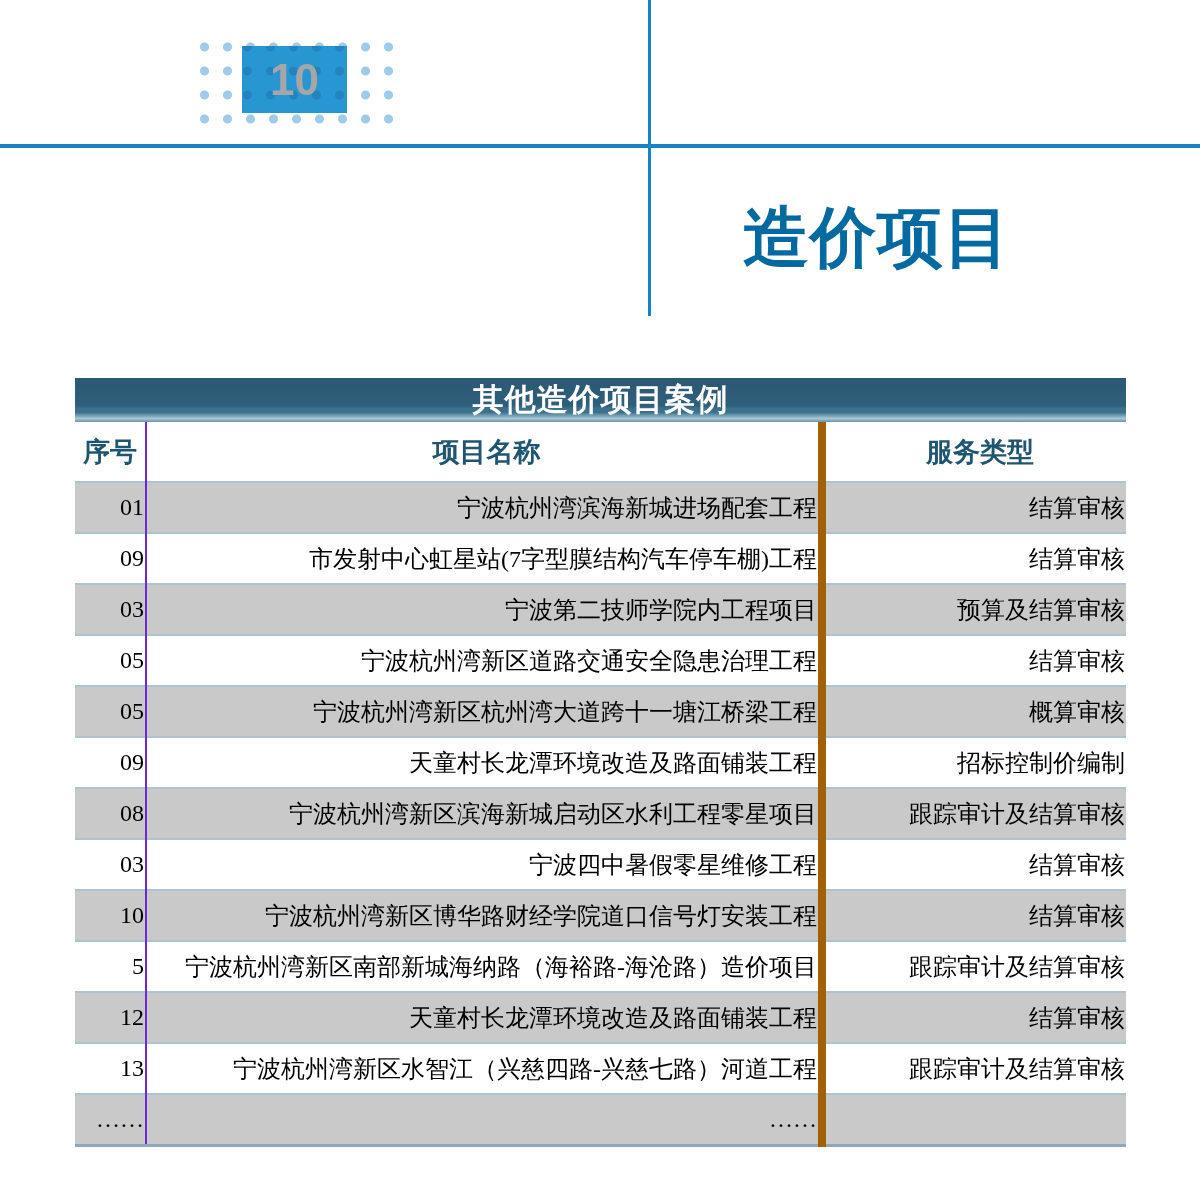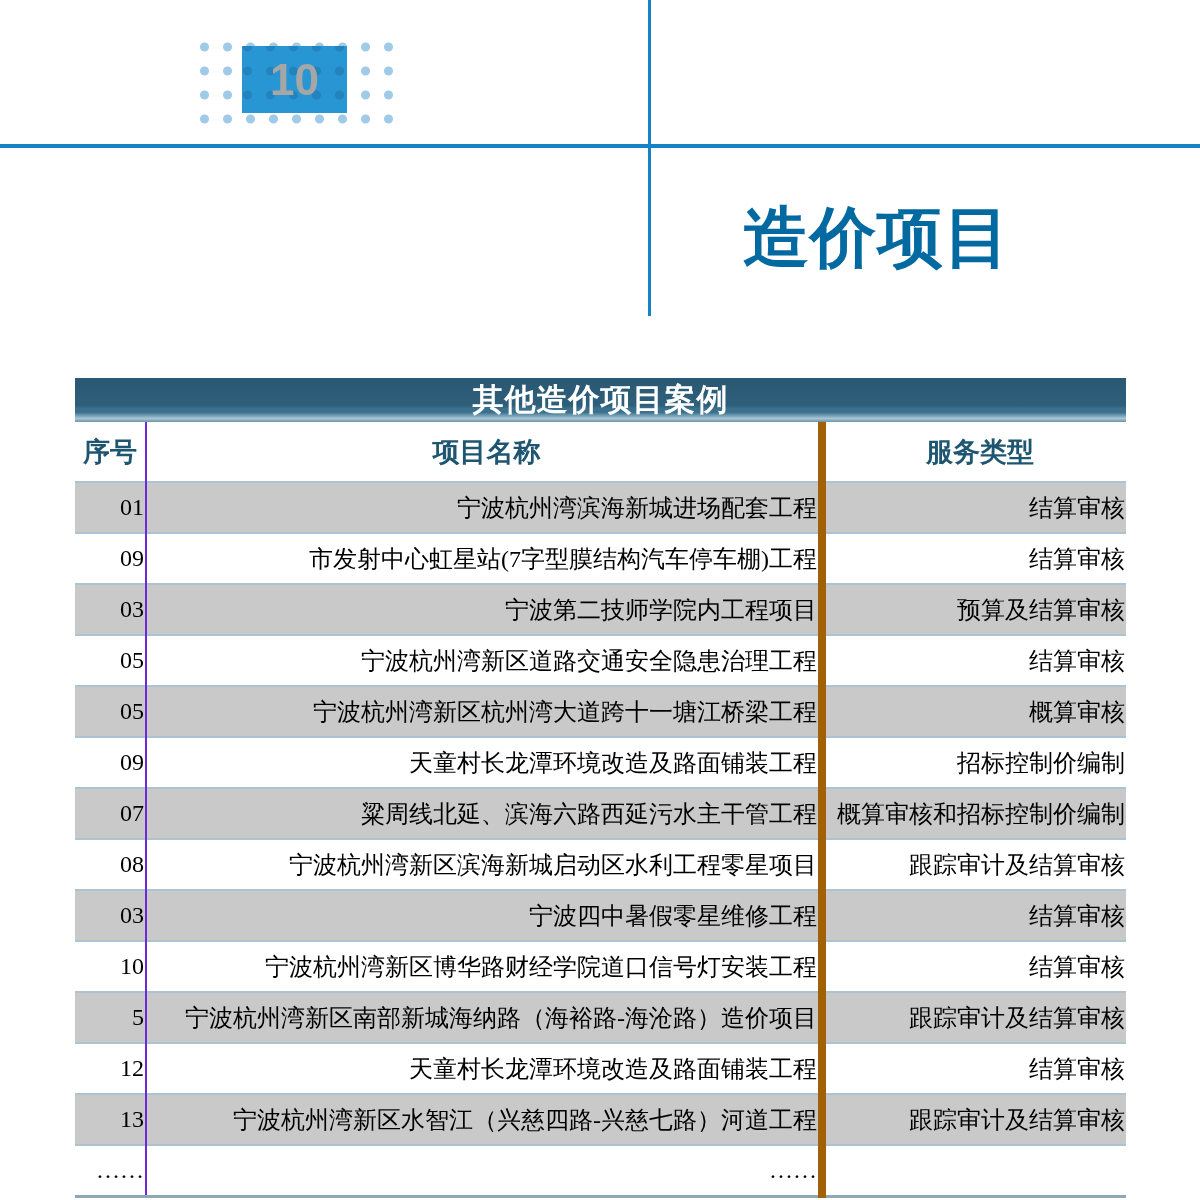--- a/index.html
+++ b/index.html
@@ -115,25 +115,20 @@
           <td class="col-no">05</td>
           <td class="col-name">宁波杭州湾新区杭州湾大道跨十一塘江桥梁工程</td>
           <td class="col-service">概算审核</td>
         </tr>
         <tr>
           <td class="col-no">09</td>
           <td class="col-name">天童村长龙潭环境改造及路面铺装工程</td>
           <td class="col-service">招标控制价编制</td>
         </tr>
         <tr>
-          <td class="col-no">07</td>
-          <td class="col-name">粱周线北延、滨海六路西延污水主干管工程</td>
-          <td class="col-service">概算审核和招标控制价编制</td>
-        </tr>
-        <tr>
           <td class="col-no">08</td>
           <td class="col-name">宁波杭州湾新区滨海新城启动区水利工程零星项目</td>
           <td class="col-service">跟踪审计及结算审核</td>
         </tr>
         <tr>
           <td class="col-no">03</td>
           <td class="col-name">宁波四中暑假零星维修工程</td>
           <td class="col-service">结算审核</td>
         </tr>
         <tr>

